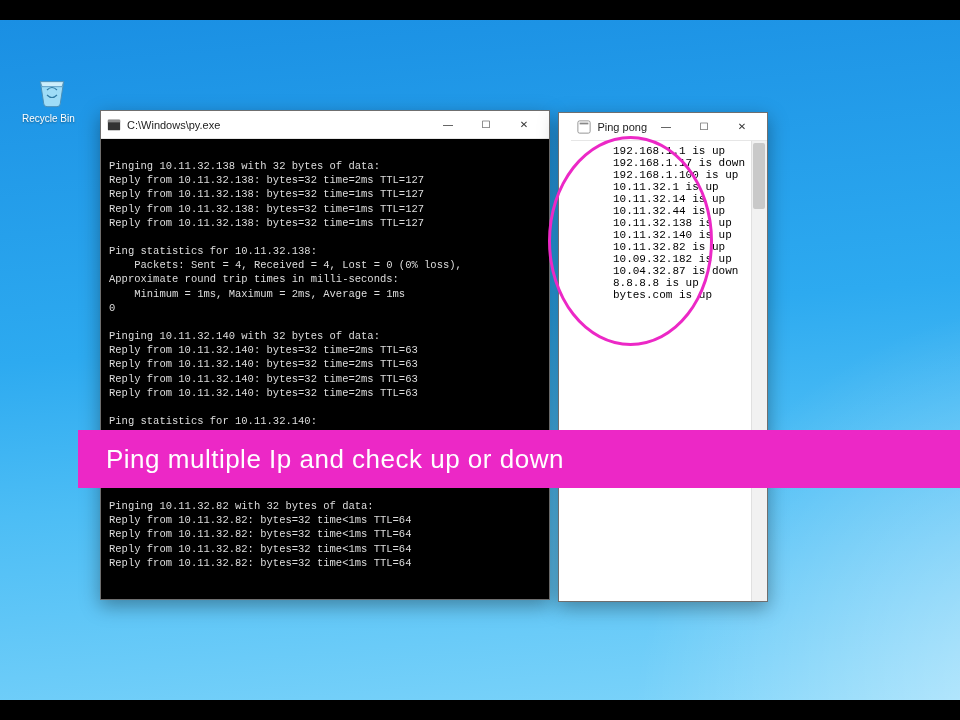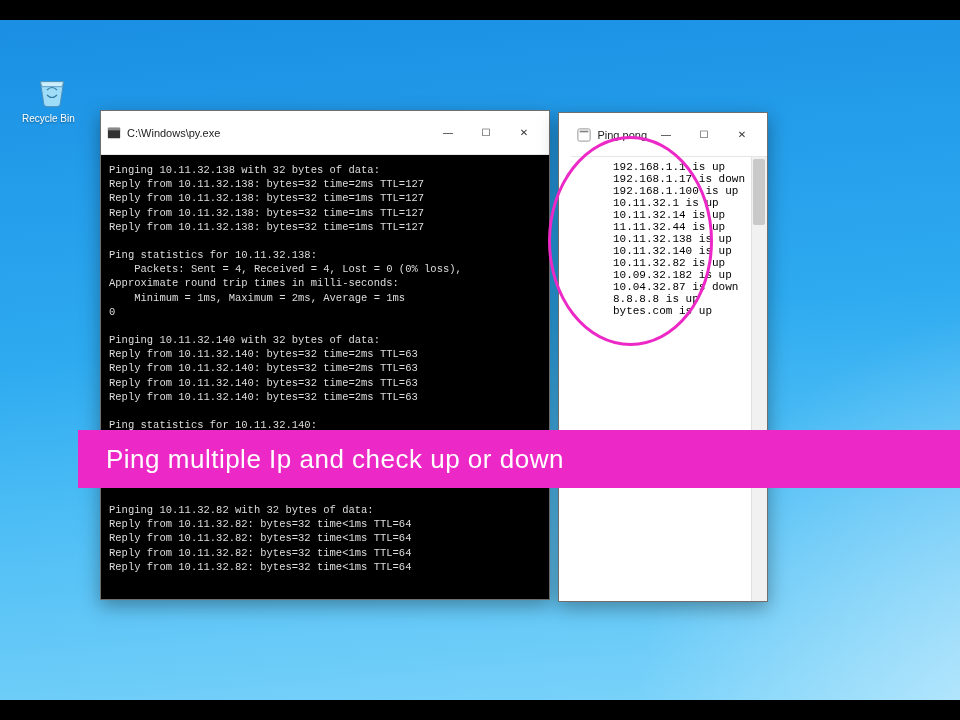--- a/index.html
+++ b/index.html
@@ -48,21 +48,21 @@
 
   .window {
     position: absolute;
     background: #fff;
     border: 1px solid #6f6f6f;
     box-shadow: 0 6px 18px rgba(0,0,0,0.35);
     display: flex;
     flex-direction: column;
   }
   .titlebar {
-    height: 44px;
+    height: 28px;
     background: #fff;
     display: flex;
     align-items: center;
     padding: 0 6px;
     font-size: 11px;
     color: #222;
     border-bottom: 1px solid #e6e6e6;
   }
   .titlebar .app-icon {
     width: 14px; height: 14px; margin-right: 6px;
@@ -82,21 +82,21 @@
     top: 90px; left: 100px;
     width: 450px; height: 490px;
   }
   .terminal-body {
     flex: 1;
     background: #000;
     color: #ddd;
     font-family: Consolas, "Courier New", monospace;
     font-size: 10.5px;
     line-height: 1.35;
-    padding: 8px 8px;
+    padding: 20px 8px;
     white-space: pre;
     overflow: hidden;
   }
 
   .pong-window {
     top: 92px; left: 558px;
     width: 210px; height: 490px; align-items: flex-end;
   }
   .pong-body {
     flex: 1; background: #fff;
@@ -234,21 +234,21 @@
           </div>
       </div>
     </div>
     <div class="pong-body">
       <div class="pong-list" id="pong-list">
           <div>192.168.1.1 is up</div>
           <div>192.168.1.17 is down</div>
           <div>192.168.1.100 is up</div>
           <div>10.11.32.1 is up</div>
           <div>10.11.32.14 is up</div>
-          <div>11.11.32.44 is up</div>
+          <div>10.11.32.44 is up</div>
           <div>10.11.32.138 is up</div>
           <div>10.11.32.140 is up</div>
           <div>10.11.32.82 is up</div>
           <div>10.09.32.182 is up</div>
           <div>10.04.32.87 is down</div>
           <div>8.8.8.8 is up</div>
           <div>bytes.com is up</div>
         </div>
       <div class="track">
         <div class="thumb"></div>

